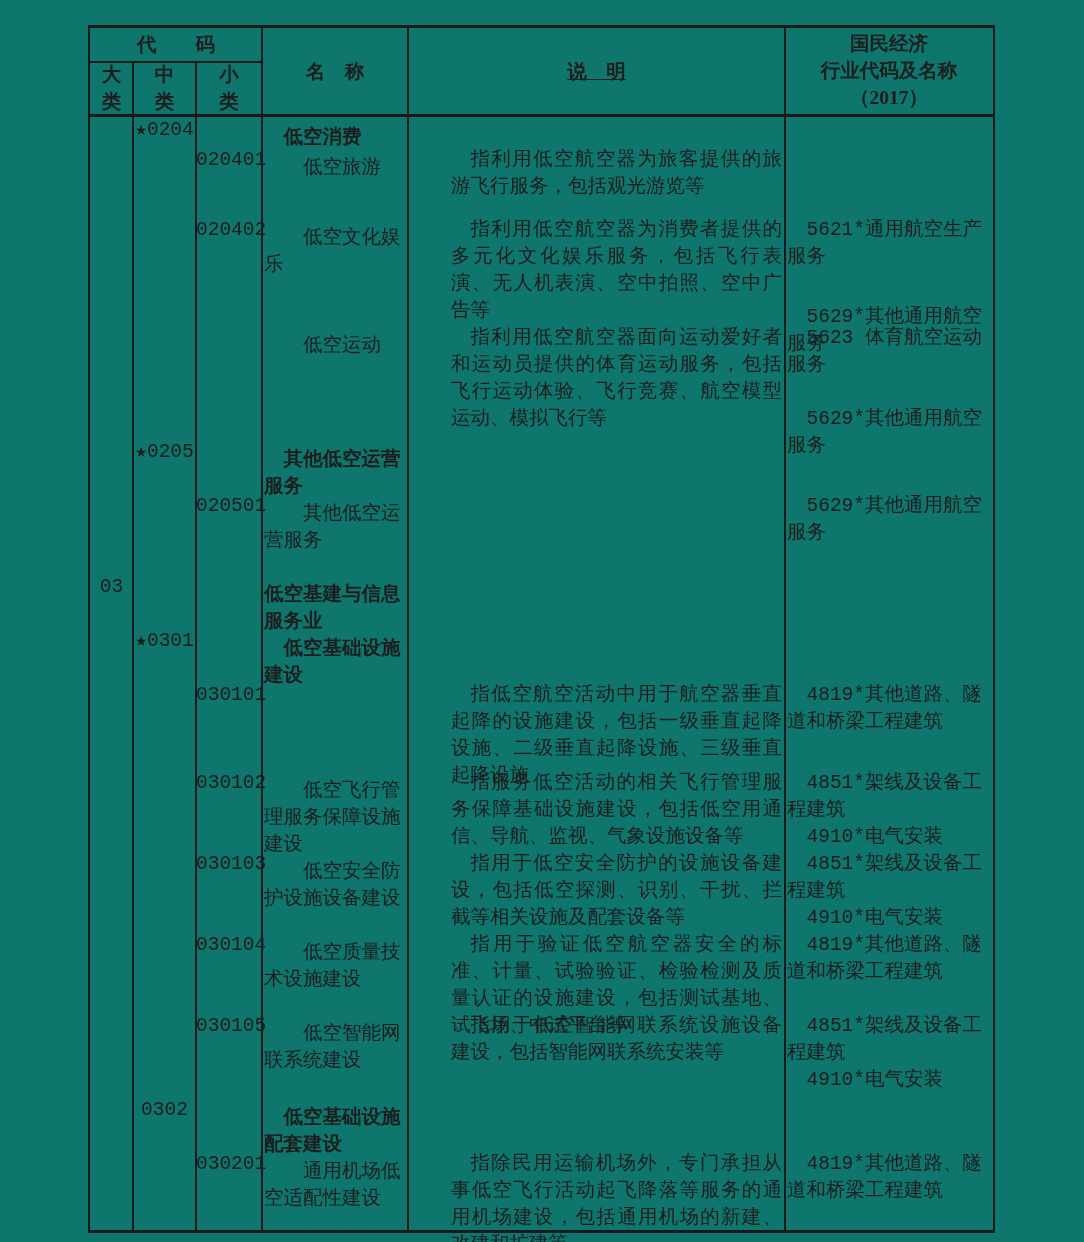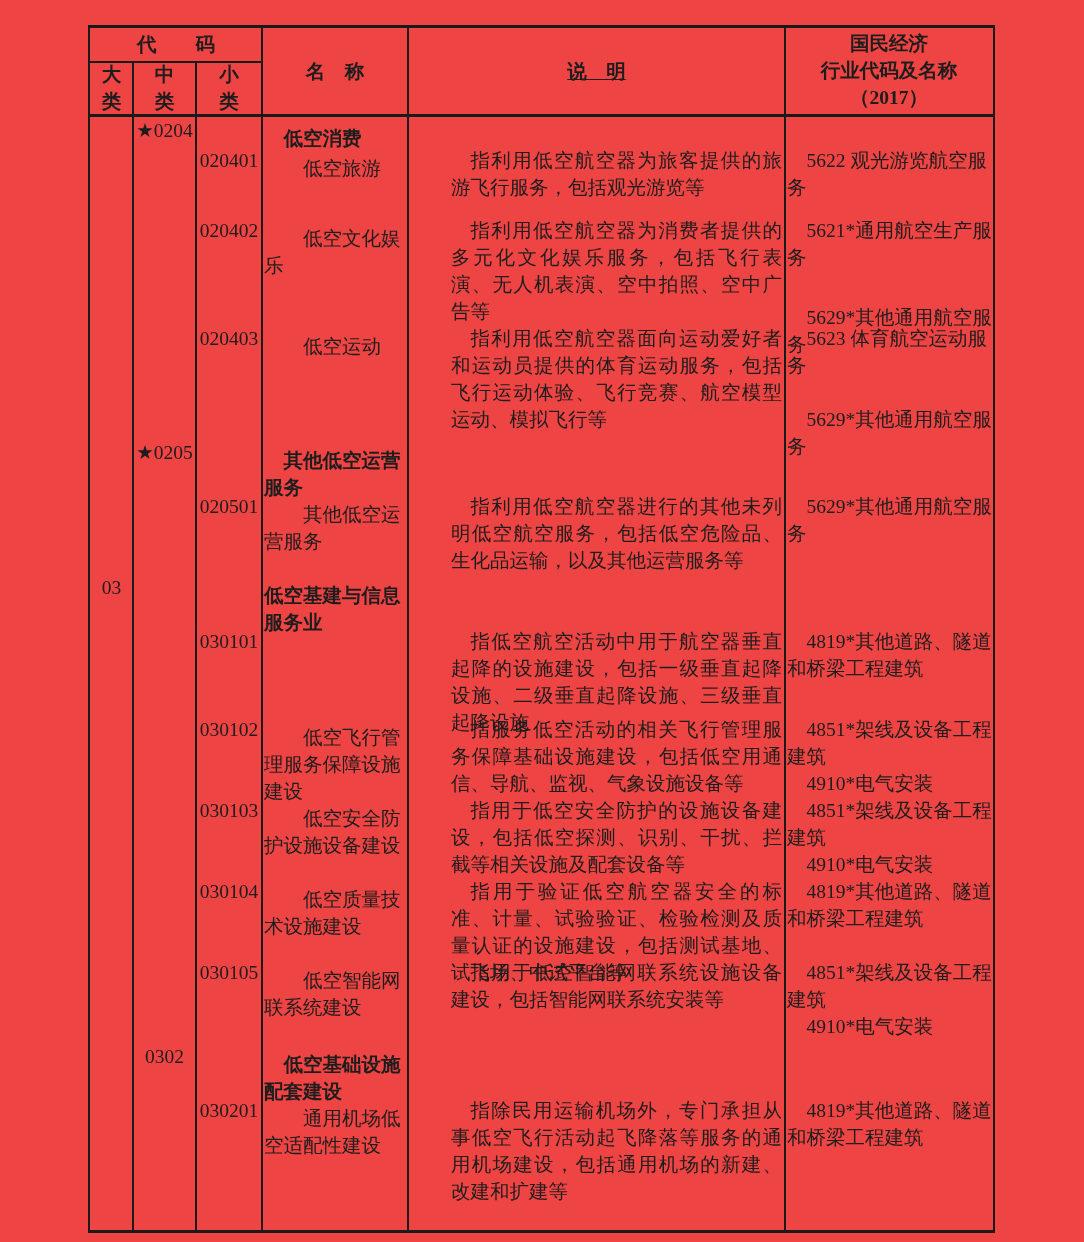--- a/index.html
+++ b/index.html
@@ -2,21 +2,21 @@
 <html><head>
 <meta charset="utf-8">
 <style>
   html,body{margin:0;padding:0;background:#ffffff;}
   body{
     width:1084px;height:1242px;
     font-family:"Liberation Serif","DejaVu Serif",serif;
     color:#1d1d1d;
     font-size:19.5px;line-height:27px;
   }
-  .page{position:relative;width:1084px;height:1242px;background:#ef4444;overflow:hidden;}
+  .page{position:relative;width:1084px;height:1242px;background:#0f766e;overflow:hidden;}
   .table{
     position:absolute;left:88px;top:25px;width:907px;height:1208px;
     border:2px solid #1a1a1a;border-top-width:3px;border-bottom-width:3px;
     box-sizing:border-box;
   }
   
   .vline{position:absolute;width:2px;background:#1a1a1a;top:0;bottom:0;}
   .vline.sub{top:33px;}
   .v1{left:42px;}  .v2{left:105px;} .v3{left:171px;}
   .v4{left:317px;} .v5{left:694px;}
@@ -27,21 +27,21 @@
   .hcell{position:absolute;font-weight:700;text-align:center;white-space:pre-line;}
   .h-code {left:0;   top:3px;  width:172px;}
   .h-major{left:0;   top:33px; width:43px;}
   .h-mid  {left:43px;top:33px; width:63px;}
   .h-small{left:106px;top:33px;width:66px;}
   .h-name {left:172px;top:0;   width:146px;height:86px;display:flex;align-items:center;justify-content:center;}
   .h-desc {left:318px;top:0;   width:377px;height:86px;display:flex;align-items:center;justify-content:center;text-decoration:underline;}
   .h-ind  {left:695px;top:2px; width:208px;}
 
   
-  .tbody{position:absolute;left:0;top:89px;width:903px;}
+  .tbody{position:absolute;left:0;top:89px;width:903px;font-family:Liberation Mono, monospace;}
   .row{display:grid;grid-template-columns:43px 63px 66px 146px 377px 208px;overflow:visible;}
   .c{grid-row:1;box-sizing:border-box;overflow:visible;}
   .major{grid-column:1;text-align:center;}
   .mid  {grid-column:2;text-align:center;}
   .small{grid-column:3;text-align:center;}
   .name {grid-column:4;padding:8px 2px;}
   .desc {grid-column:5;padding:0 3px;margin-left:40px;}
   .right{grid-column:6;padding:0 0 0 2px;}
   p{margin:0;}
   .name p.sec {font-weight:700;text-indent:1em;}
@@ -89,41 +89,37 @@
       </div>
 
       <div class="row" style="height:70px">
         <div class="c small">020401</div>
         <div class="c name">
             <p class="item">低空旅游</p>
           </div>
         <div class="c desc">
             <p>指利用低空航空器为旅客提供的旅游飞行服务，包括观光游览等</p>
           </div>
-        <div class="c right">
-            <p>5622 观光游览航空服务</p>
-          </div>
       </div>
 
       <div class="row" style="height:108px">
         <div class="c small">020402</div>
         <div class="c name">
             <p class="item">低空文化娱乐</p>
           </div>
         <div class="c desc">
             <p>指利用低空航空器为消费者提供的多元化文化娱乐服务，包括飞行表演、无人机表演、空中拍照、空中广告等</p>
           </div>
         <div class="c right">
           <p>5621*通用航空生产服务</p>
           <p class="mt-c">5629*其他通用航空服务</p>
         </div>
       </div>
 
       <div class="row" style="height:114px">
-        <div class="c small">020403</div>
         <div class="c name">
             <p class="item">低空运动</p>
           </div>
         <div class="c desc">
             <p>指利用低空航空器面向运动爱好者和运动员提供的体育运动服务，包括飞行运动体验、飞行竞赛、航空模型运动、模拟飞行等</p>
           </div>
         <div class="c right">
           <p>5623 体育航空运动服务</p>
           <p class="mt-d">5629*其他通用航空服务</p>
         </div>
@@ -134,35 +130,38 @@
         <div class="c name">
             <p class="sec">其他低空运营服务</p>
           </div>
       </div>
 
       <div class="row" style="height:81px">
         <div class="c small">020501</div>
         <div class="c name">
             <p class="item">其他低空运营服务</p>
           </div>
-        <div class="c desc">
-            <p>指利用低空航空器进行的其他未列明低空航空服务，包括低空危险品、生化品运输，以及其他运营服务等</p>
-          </div>
         <div class="c right">
             <p>5629*其他通用航空服务</p>
           </div>
       </div>
 
       <div class="row" style="height:54px">
         <div class="c major">03</div>
         <div class="c name">
             <p class="sec0">低空基建与信息服务业</p>
           </div>
       </div>
 
+      <div class="row" style="height:54px">
+        <div class="c mid">★0301</div>
+        <div class="c name">
+            <p class="sec">低空基础设施建设</p>
+          </div>
+      </div>
 
       <div class="row" style="height:88px">
         <div class="c small">030101</div>
         <div class="c desc">
             <p>指低空航空活动中用于航空器垂直起降的设施建设，包括一级垂直起降设施、二级垂直起降设施、三级垂直起降设施</p>
           </div>
         <div class="c right">
             <p>4819*其他道路、隧道和桥梁工程建筑</p>
           </div>
       </div>

